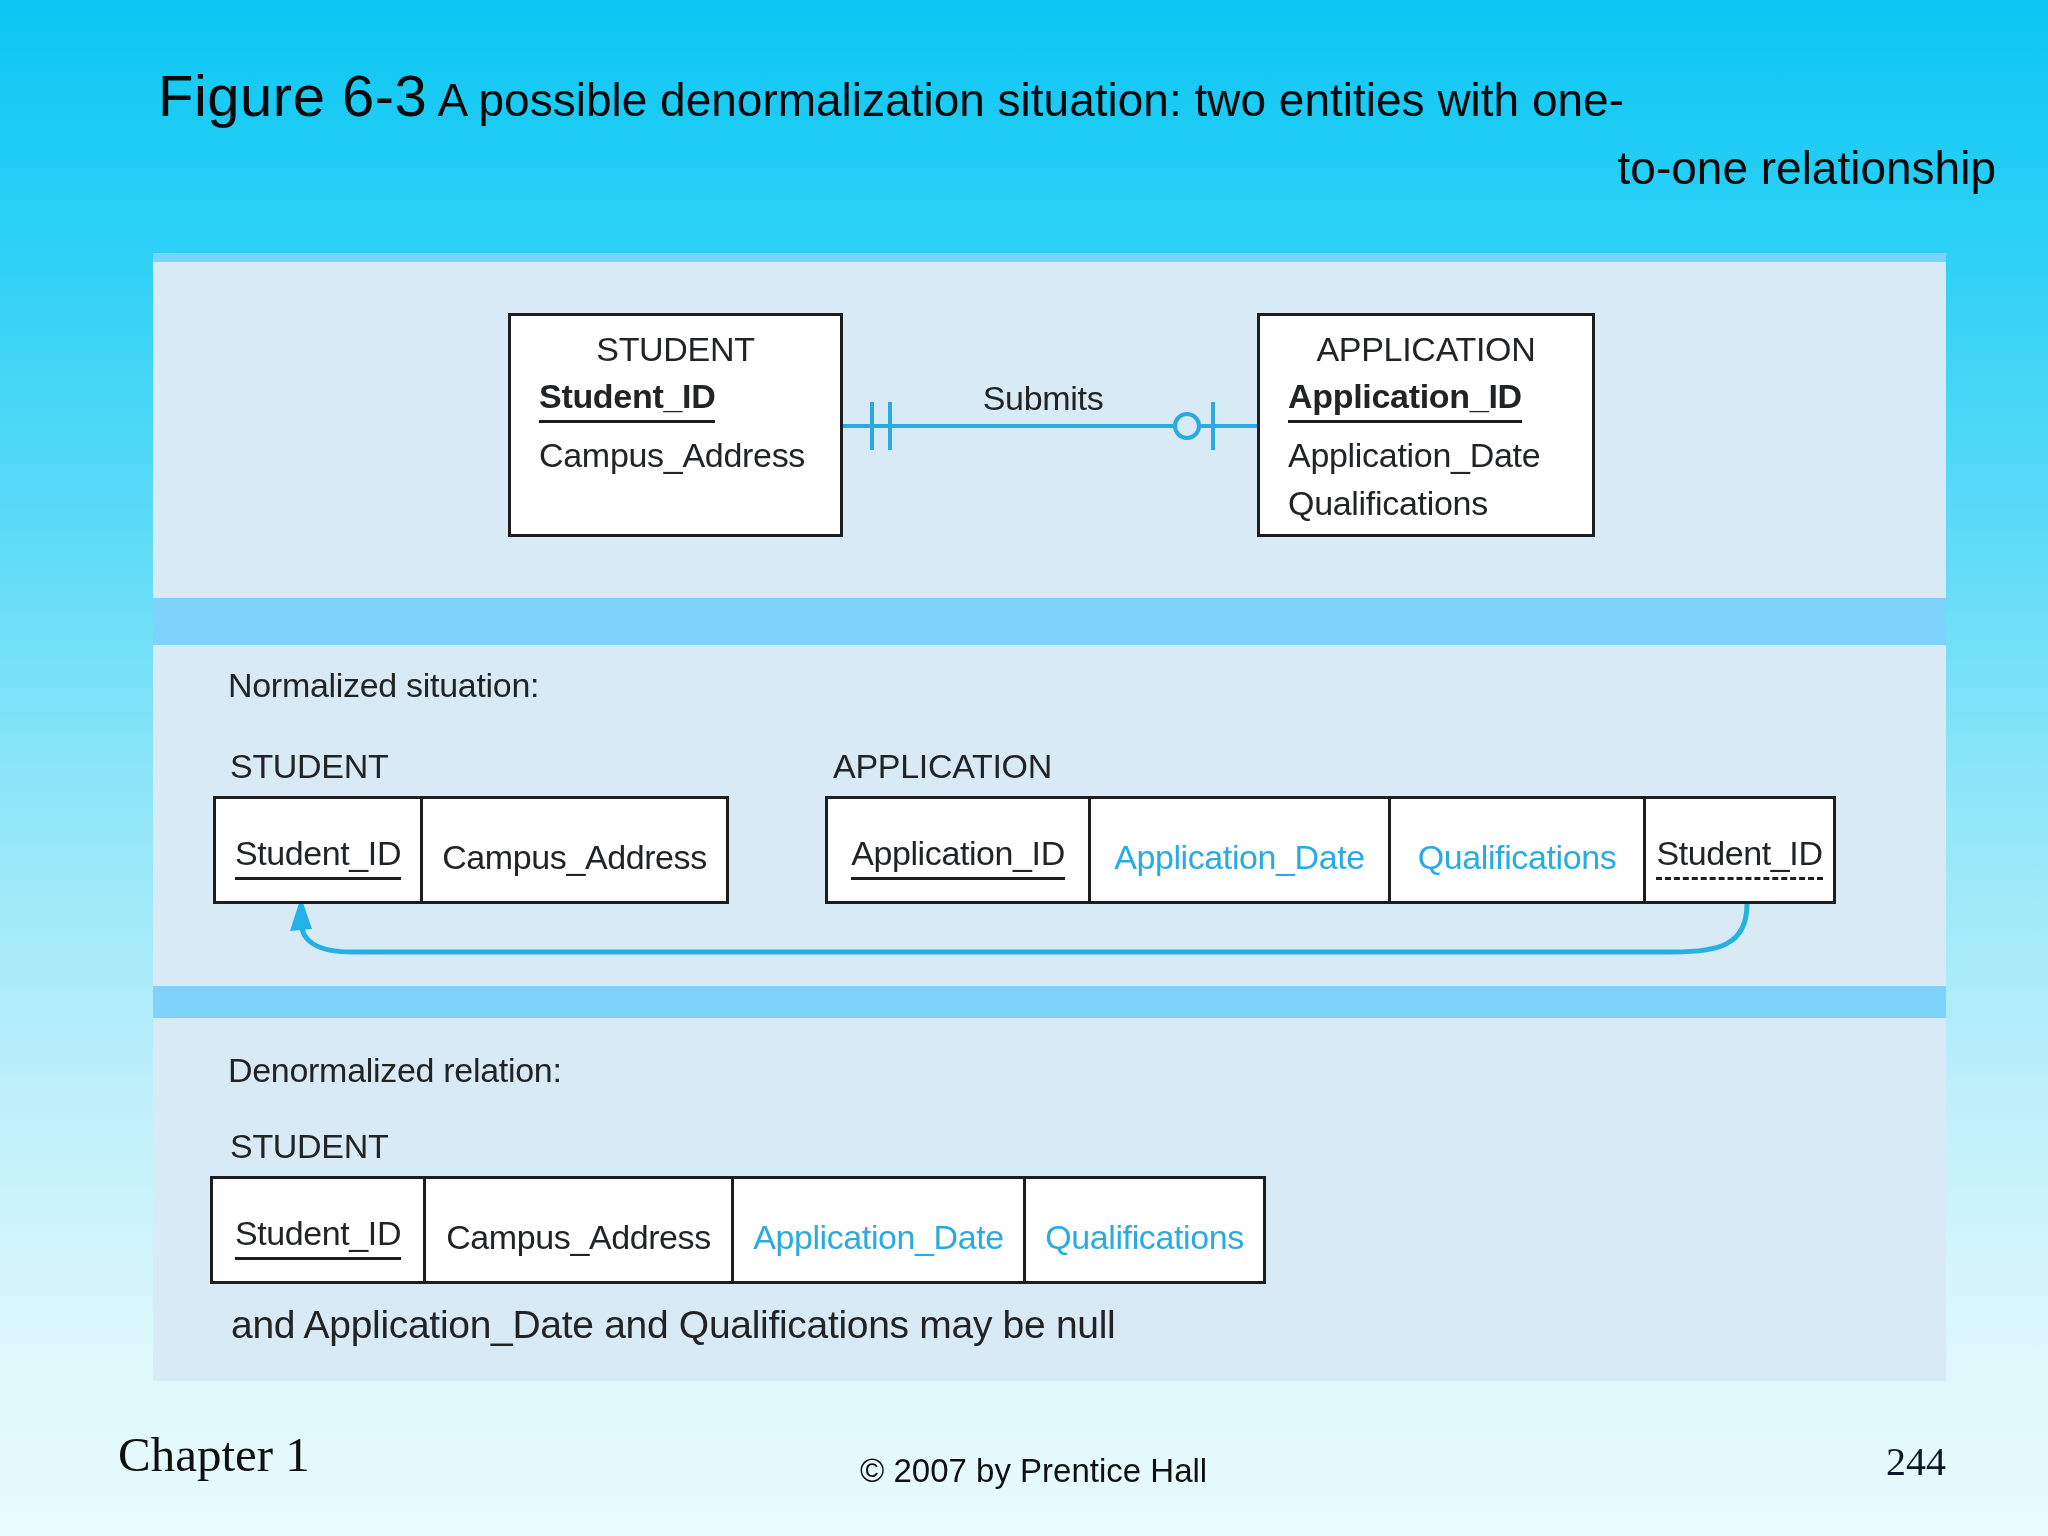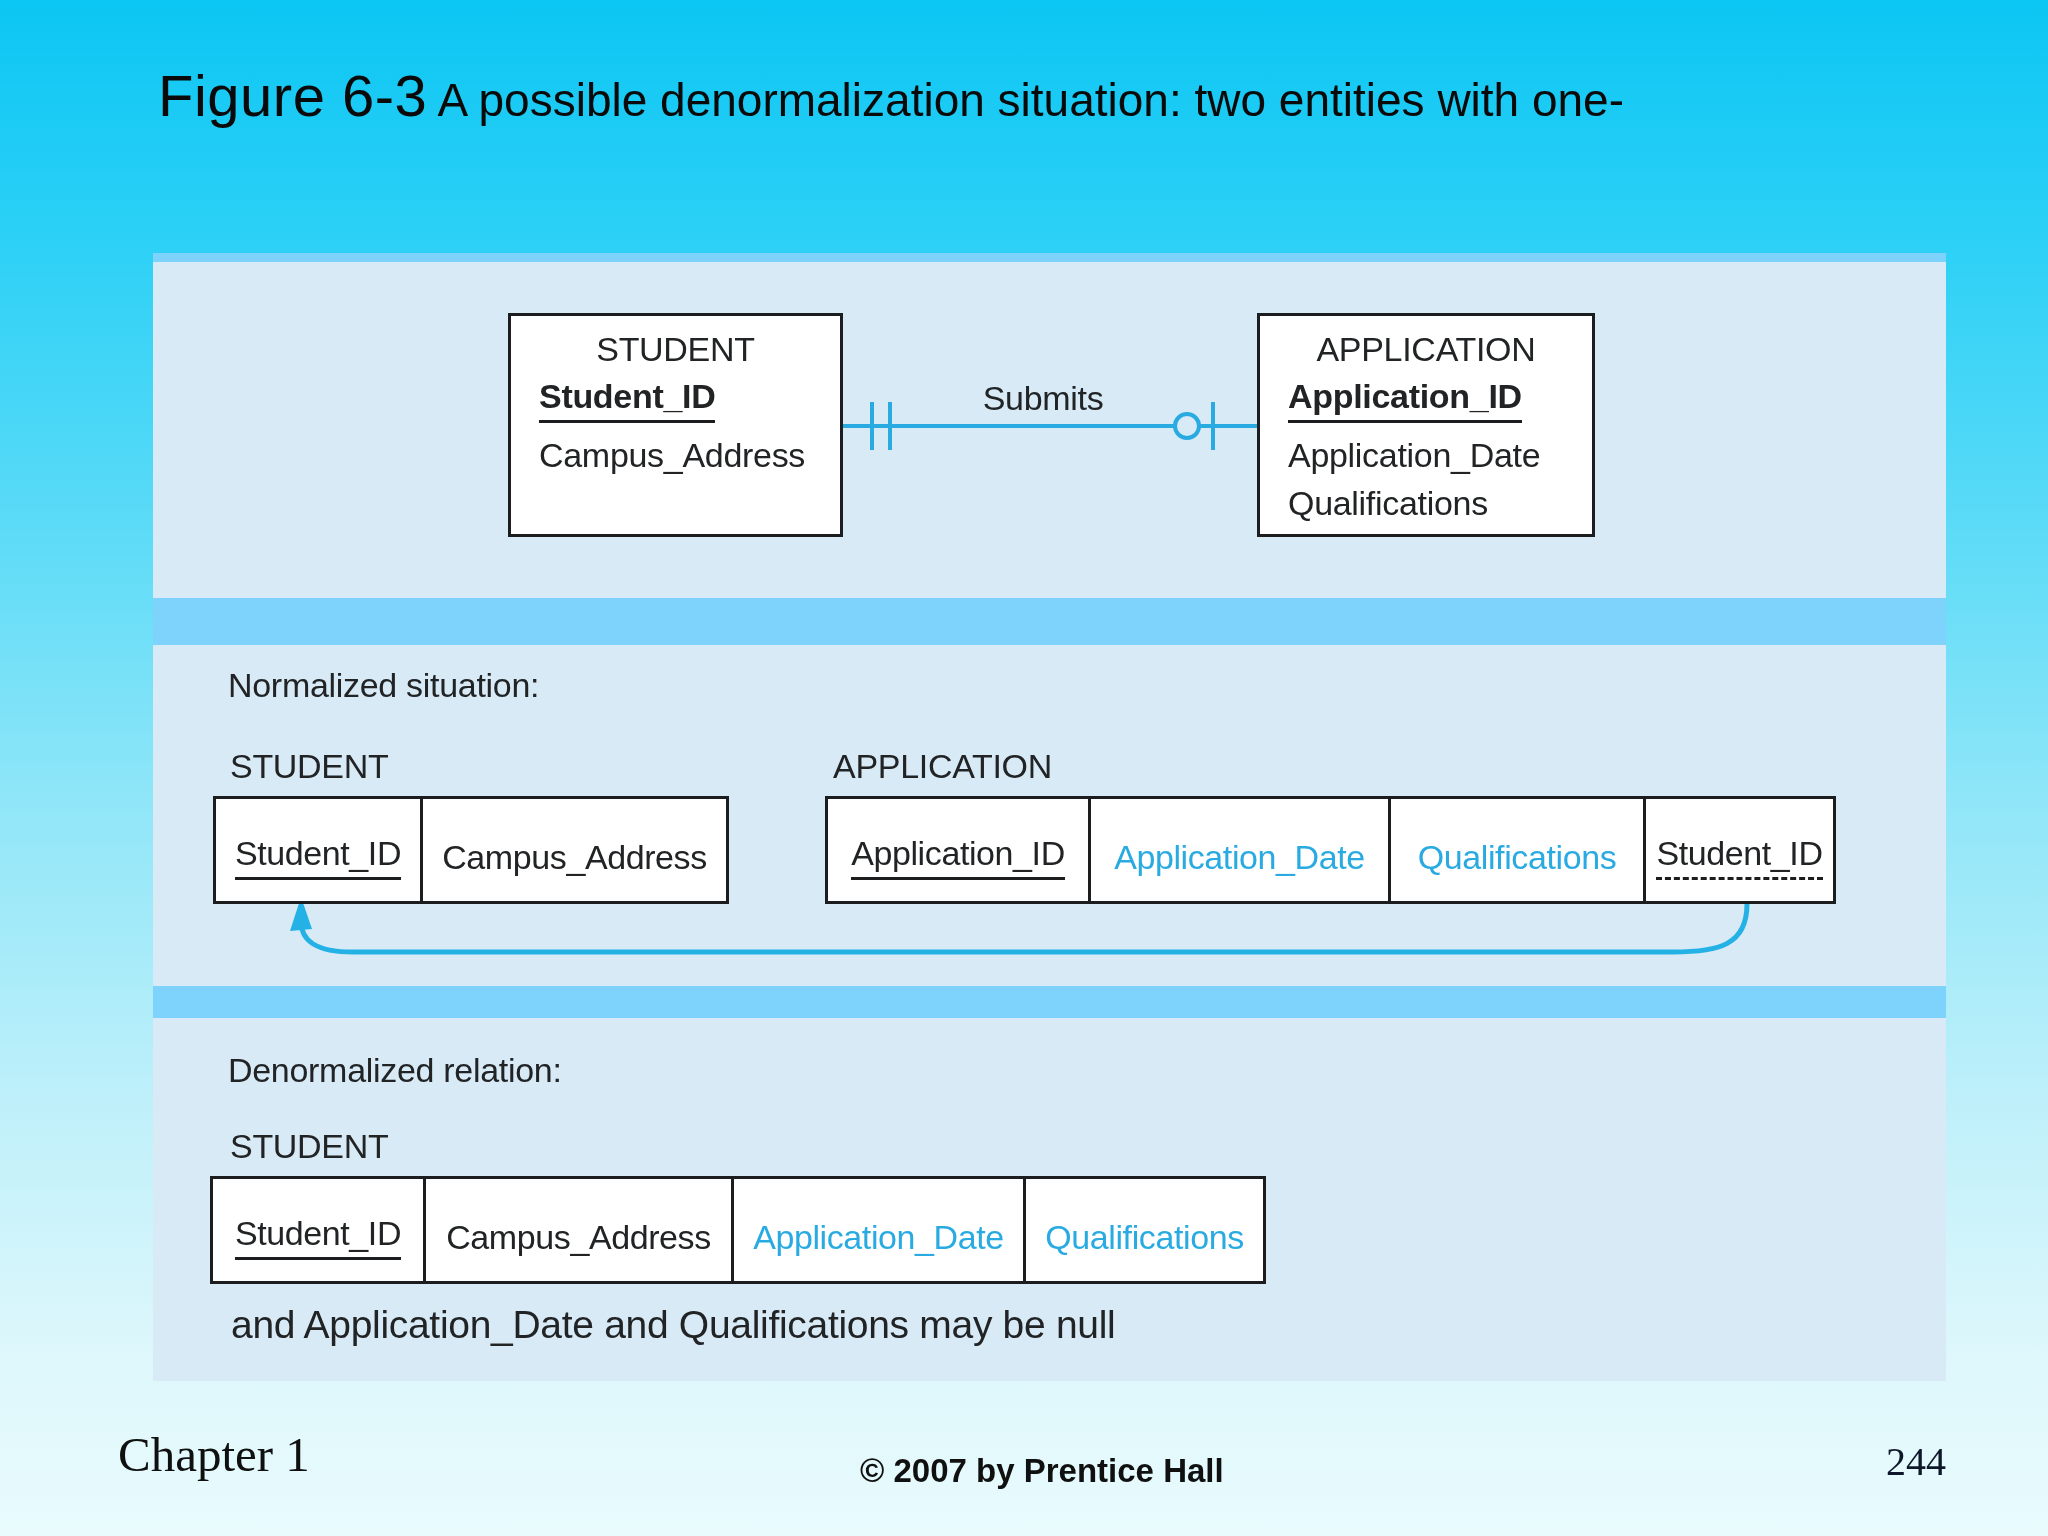--- a/index.html
+++ b/index.html
@@ -51,31 +51,32 @@
   .cell { border-left:3px solid #1b1d1f; box-sizing:border-box; display:flex; align-items:center; justify-content:center; font-size:34px; letter-spacing:-0.4px; padding-top:14px; }
   .cell:first-child { border-left:none; }
   .pk { display:inline-block; border-bottom:3px solid #1b1d1f; padding-bottom:4px; }
   .fk { display:inline-block; border-bottom:3px dashed #1b1d1f; padding-bottom:4px; }
   .accent { color:#29abe2; }
 
   .note { position:absolute; left:78px; top:1050px; font-size:39px; letter-spacing:-0.3px; }
 
   
   .footer-left { position:absolute; left:118px; top:1426px; font-family:"Liberation Serif", serif; font-size:49px; color:#101010; }
-  .footer-center { position:absolute; left:860px; top:1452px; font-size:33px; font-weight:bold; color:#101010; }
+  .footer-center { position:absolute; left:860px; top:1452px; font-size:33px; font-weight:normal; color:#101010; }
   .footer-right { position:absolute; left:1886px; top:1438px; font-family:"Liberation Serif", serif; font-size:40px; color:#0f172a; }
 </style>
 </head>
 <body>
 
 <div class="title">
   <div class="title-line1">
     <span class="fig-label">Figure 6-3</span>
     <span>A possible denormalization situation: two entities with one-</span>
   </div>
+  <div class="title-line2">to-one relationship</div>
 </div>
 
 <div class="panel">
   <div class="band band-1"></div>
   <div class="band band-2"></div>
   <div class="band band-3"></div>
 
   <svg class="overlay" viewBox="0 0 1793 1128">
 
     <line x1="690" y1="173" x2="1104" y2="173" stroke="#29abe2" stroke-width="4"></line>

